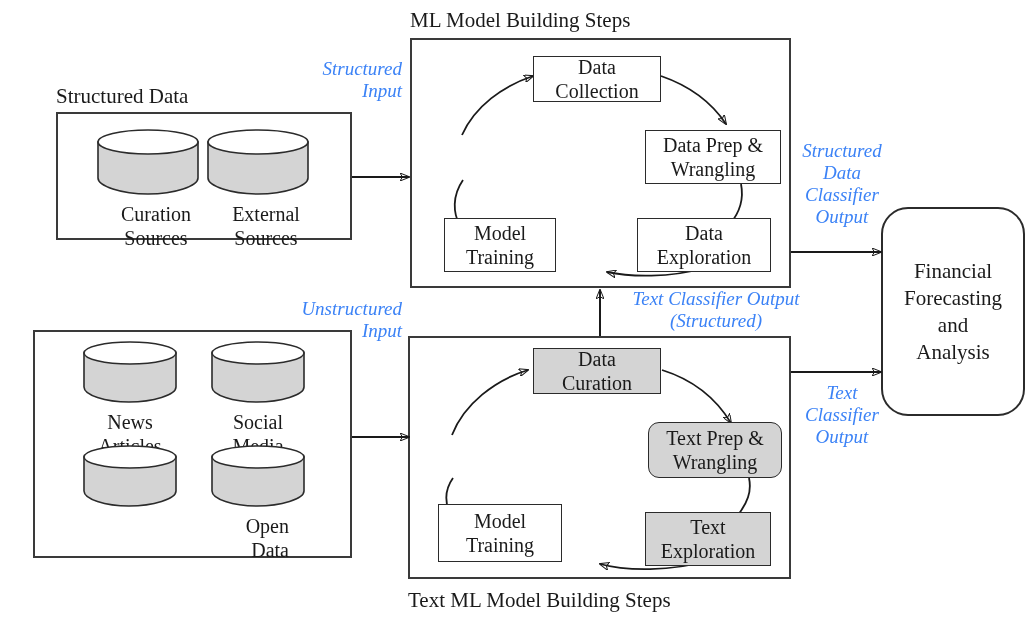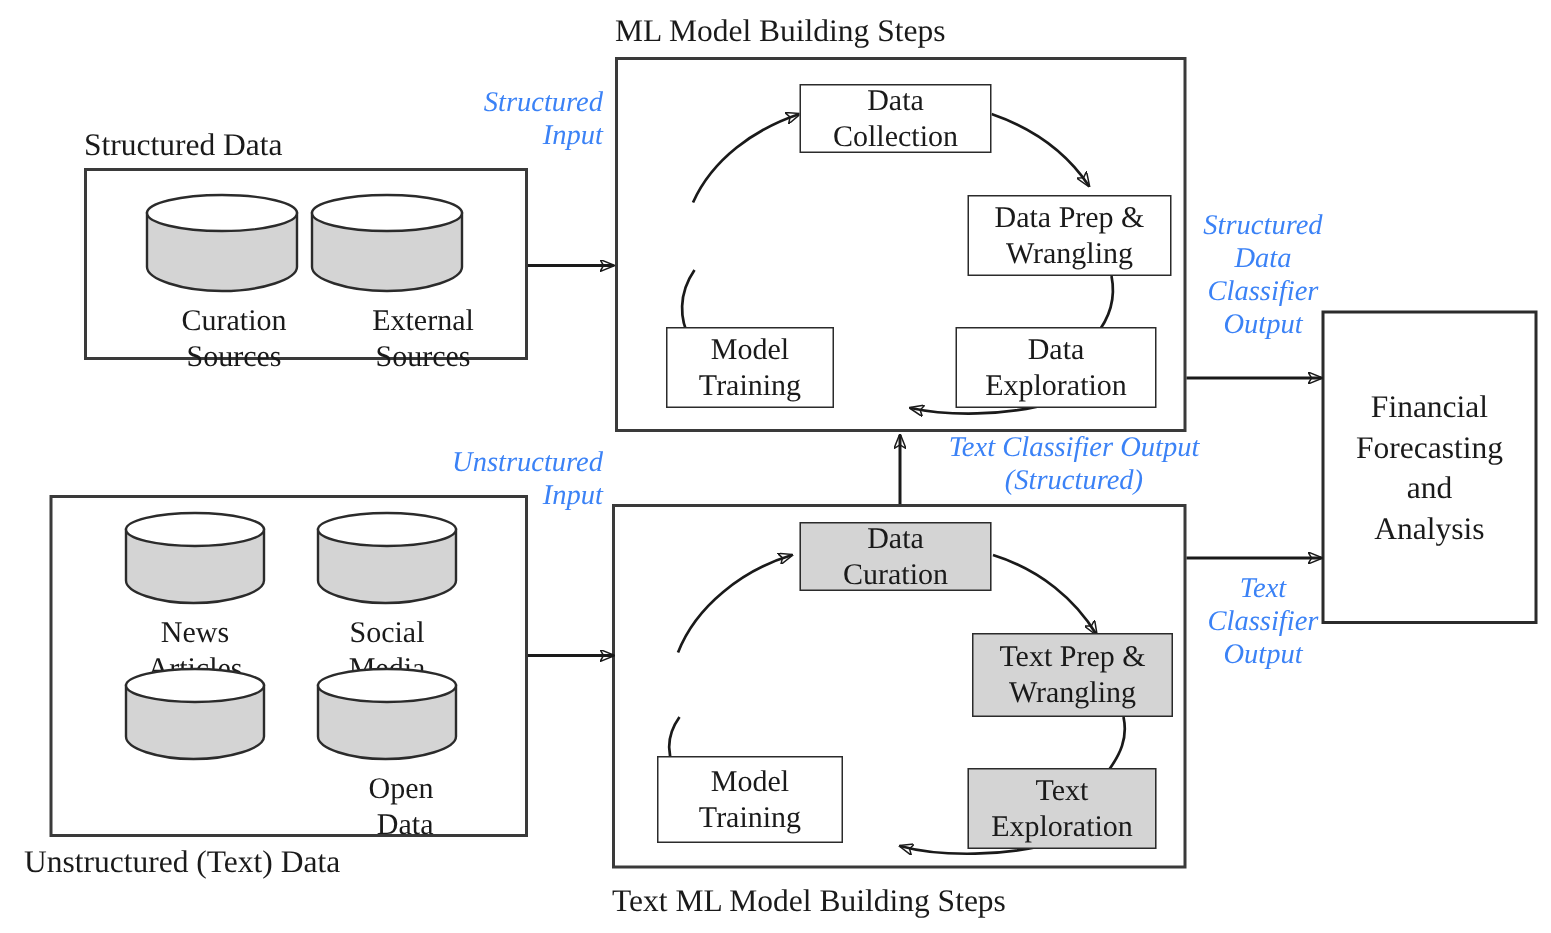--- a/index.html
+++ b/index.html
@@ -134,21 +134,20 @@
     <path d="M 662,370 C 694,380 717,400 731,423" stroke-width="1.8" marker-end="url(#ah)"></path>
     <path d="M 749,478 C 752,492 747,503 738,515" stroke-width="1.8"></path>
     <path d="M 709,560 C 672,572 625,571 600,564" stroke-width="1.8" marker-end="url(#ah)"></path>
     <path d="M 453,478 C 443,492 445,505 452,518" stroke-width="1.8"></path>
   </svg>
 
   <div class="abs caption" style="left:410px; top:8px; width:380px;">ML Model Building Steps</div>
 
   <div class="abs caption" style="left:56px; top:84px; width:296px;">Structured Data</div>
 
-  <div class="abs caption" style="left:16px; top:562px; width:336px;">Unstructured (Text) Data</div>
 
   <div class="abs caption" style="left:408px; top:588px; width:384px;">Text ML Model Building Steps</div>
 
   <div class="abs edge-label right" style="left:242px; top:58px; width:160px; white-space:pre-line;">Structured
 Input</div>
 
   <div class="abs edge-label right" style="left:222px; top:298px; width:180px; white-space:pre-line;">Unstructured
 Input</div>
 
   <div class="abs edge-label center" style="left:796px; top:140px; width:92px; white-space:pre-line;">Structured
@@ -172,21 +171,21 @@
     </svg>
     <div class="cyl-label" style="top:74px; white-space:pre-line;">Curation
 Sources</div>
   </div>
 
   <div class="cyl" style="left:206px; top:128px; width:120px; height:110px;">
     <svg width="104" height="72" viewBox="0 0 104 72">
       <path d="M2,14 L2,50 C2,58 25,66 52,66 C79,66 102,58 102,50 L102,14 Z" fill="#d4d4d4" stroke="#2b2b2b" stroke-width="1.6"></path>
       <ellipse cx="52" cy="14" rx="50" ry="12" fill="#ffffff" stroke="#2b2b2b" stroke-width="1.6"></ellipse>
     </svg>
-    <div class="cyl-label" style="top:74px; white-space:pre-line;margin-left:16px;">External
+    <div class="cyl-label" style="top:74px; white-space:pre-line;">External
 Sources</div>
   </div>
 
   <div class="abs outer-box" style="left:33px; top:330px; width:319px; height:228px;"></div>
 
   <div class="cyl" style="left:68px; top:340px; width:124px; height:100px;">
     <svg width="96" height="68" viewBox="0 0 96 68" style="margin-left:14px;">
       <path d="M2,13 L2,47 C2,55 23,62 47,62 C71,62 94,55 94,47 L94,13 Z" fill="#d4d4d4" stroke="#2b2b2b" stroke-width="1.6"></path>
       <ellipse cx="48" cy="13" rx="46" ry="11" fill="#ffffff" stroke="#2b2b2b" stroke-width="1.6"></ellipse>
     </svg>
@@ -239,36 +238,36 @@
   </div>
 
 
   <div class="abs cycle-box" style="left:408px; top:336px; width:383px; height:243px;"></div>
 
   <div class="abs node shaded" style="left:533px; top:348px; width:128px; height:46px;">
     <span class="txt" style="white-space:pre-line;">Data
 Curation</span>
   </div>
 
-  <div class="abs node shaded" style="left:648px; top:422px; width:134px; height:56px;">
+  <div class="abs node shaded" style="left:648px; top:422px; width:134px; height:56px;border-radius:11px;">
     <span class="txt" style="white-space:pre-line;">Text Prep &amp;
 Wrangling</span>
   </div>
 
   <div class="abs node shaded" style="left:645px; top:512px; width:126px; height:54px;">
     <span class="txt" style="white-space:pre-line;">Text
 Exploration</span>
   </div>
 
   <div class="abs node" style="left:438px; top:504px; width:124px; height:58px;">
     <span class="txt" style="white-space:pre-line;">Model
 Training</span>
   </div>
 
 
-  <div class="abs result-box" style="left:881px; top:207px; width:144px; height:209px;">
+  <div class="abs result-box" style="left:881px; top:207px; width:144px; height:209px;border-radius:27px;">
     <span style="white-space:pre-line;">Financial
 Forecasting
 and
 Analysis</span>
   </div>
 
 </div>
 
 </body></html>

